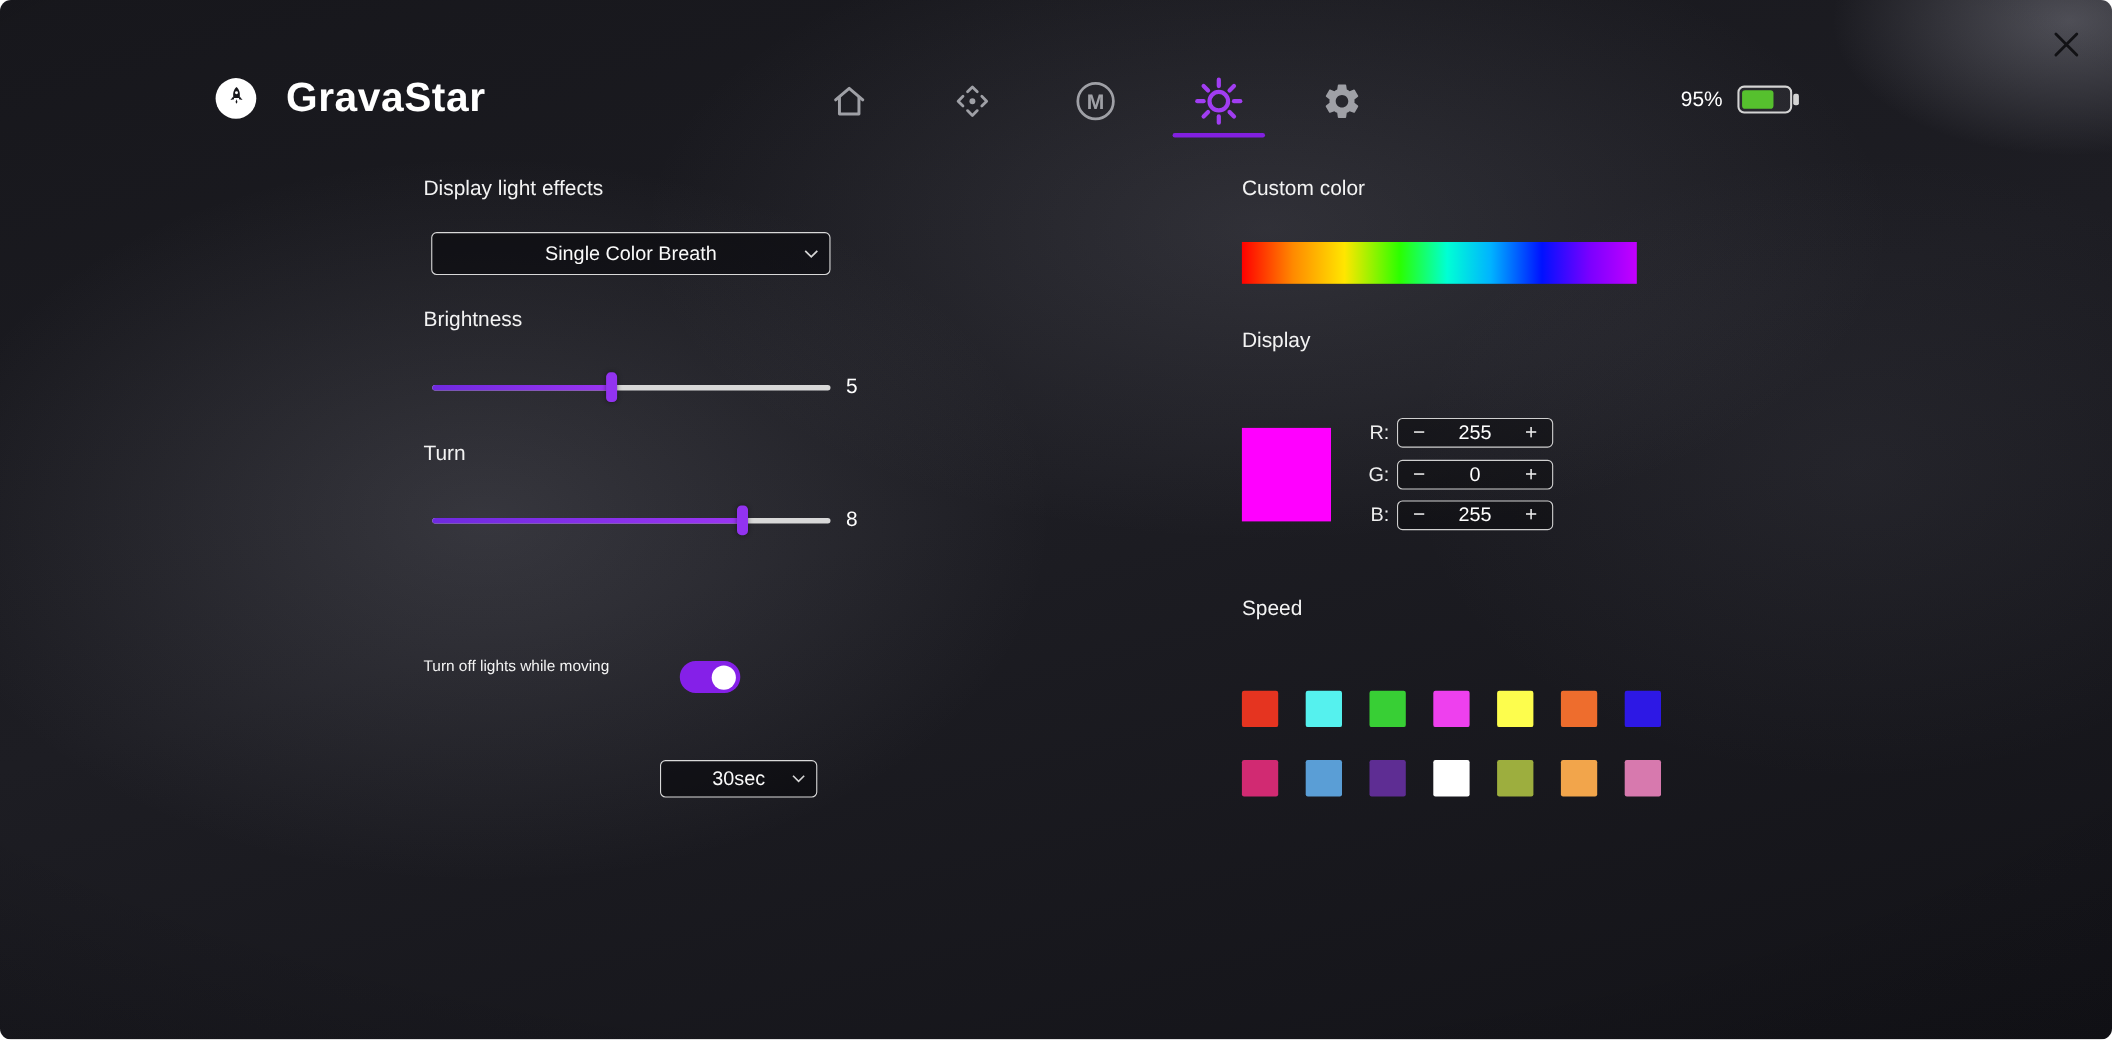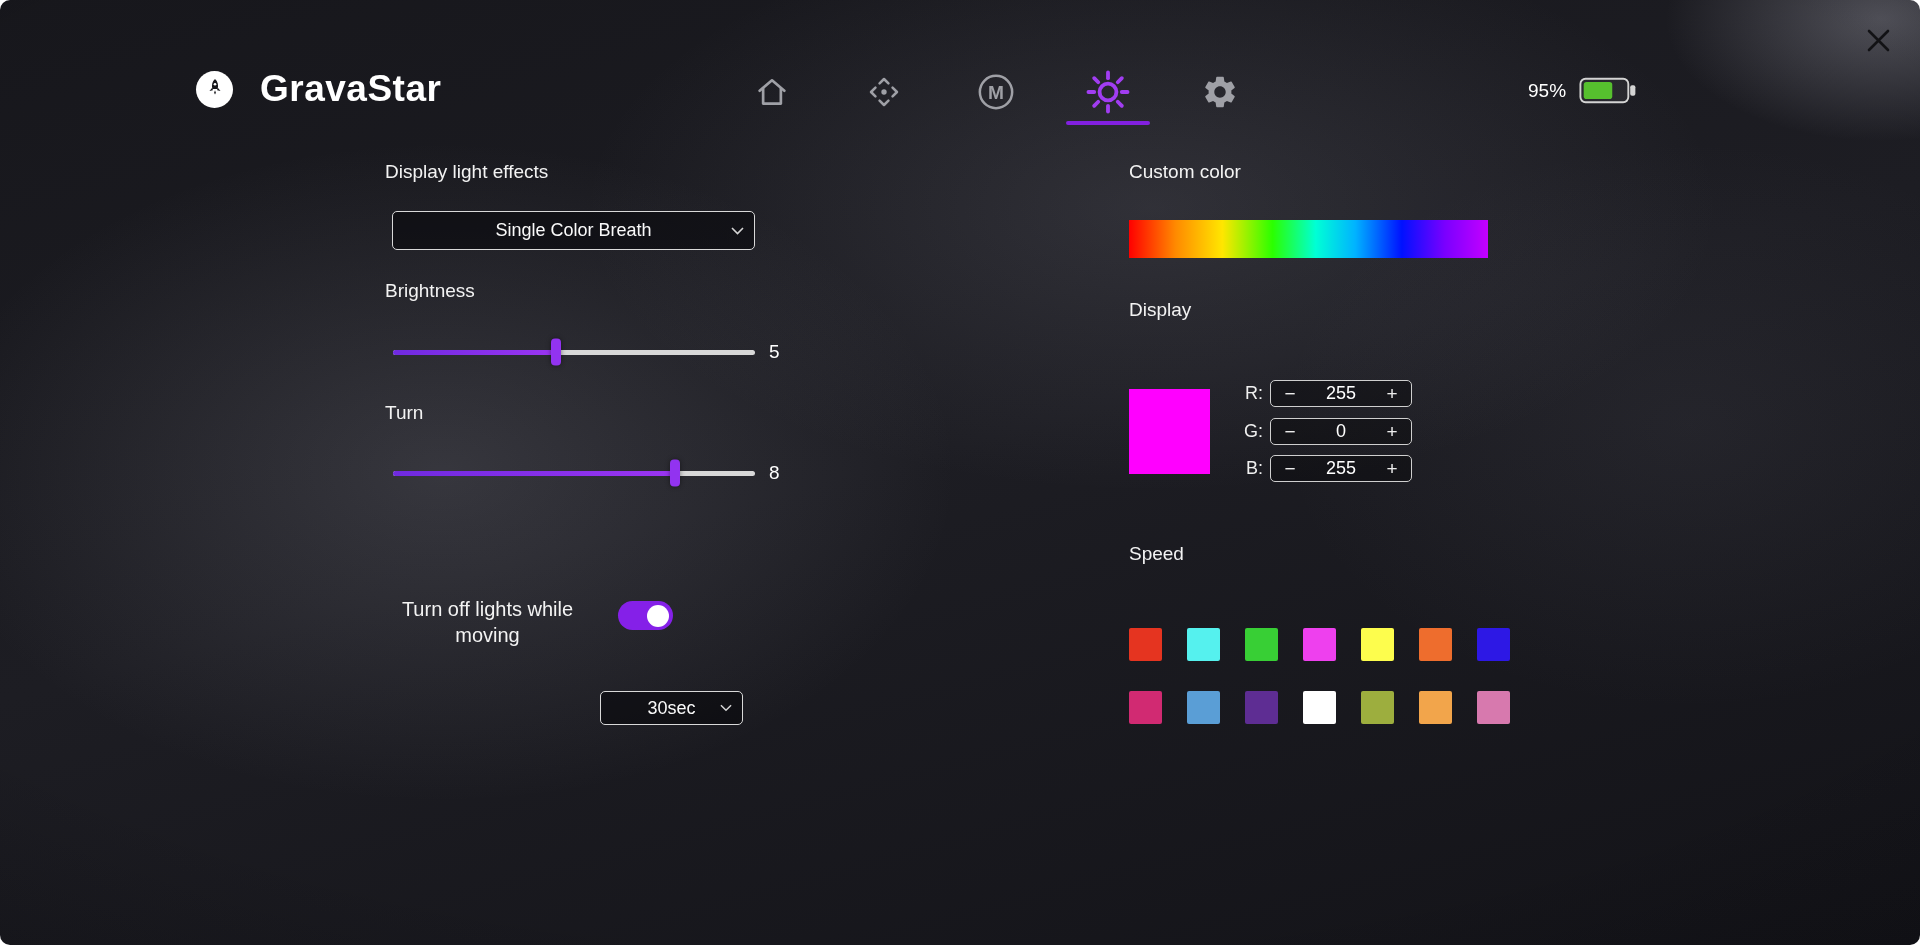--- a/index.html
+++ b/index.html
@@ -38,21 +38,21 @@
     display: flex; align-items: center; justify-content: center;
   }
   .nav-underline {
     position: absolute; left: 1066px; top: 121px; width: 84px; height: 4px;
     background: #8220e0; border-radius: 2px;
   }
   .battery { position: absolute; left: 1528px; top: 74px; display: flex; align-items: center; gap: 13px; }
   .battery-pct { font-size: 19px; color: #fff; }
   
   .label { position: absolute; font-size: 19px; color: #f3f3f3; }
-  .label.small { font-size: 20px; line-height: 1.3; text-align: center; }
+  .label.small { font-size: 14px; line-height: 1.3; }
   
   .dropdown {
     position: absolute; border: 1px solid #d9d9d9; border-radius: 5px;
     background: rgba(6,6,10,0.55);
     display: flex; align-items: center; justify-content: center; cursor: pointer;
   }
   .dd-value { font-size: 18px; color: #fafafa; }
   .dd-chevron { position: absolute; right: 10px; top: 50%; transform: translateY(-50%); }
   
   .slider { position: absolute; width: 362px; height: 28px; display: flex; align-items: center; }

